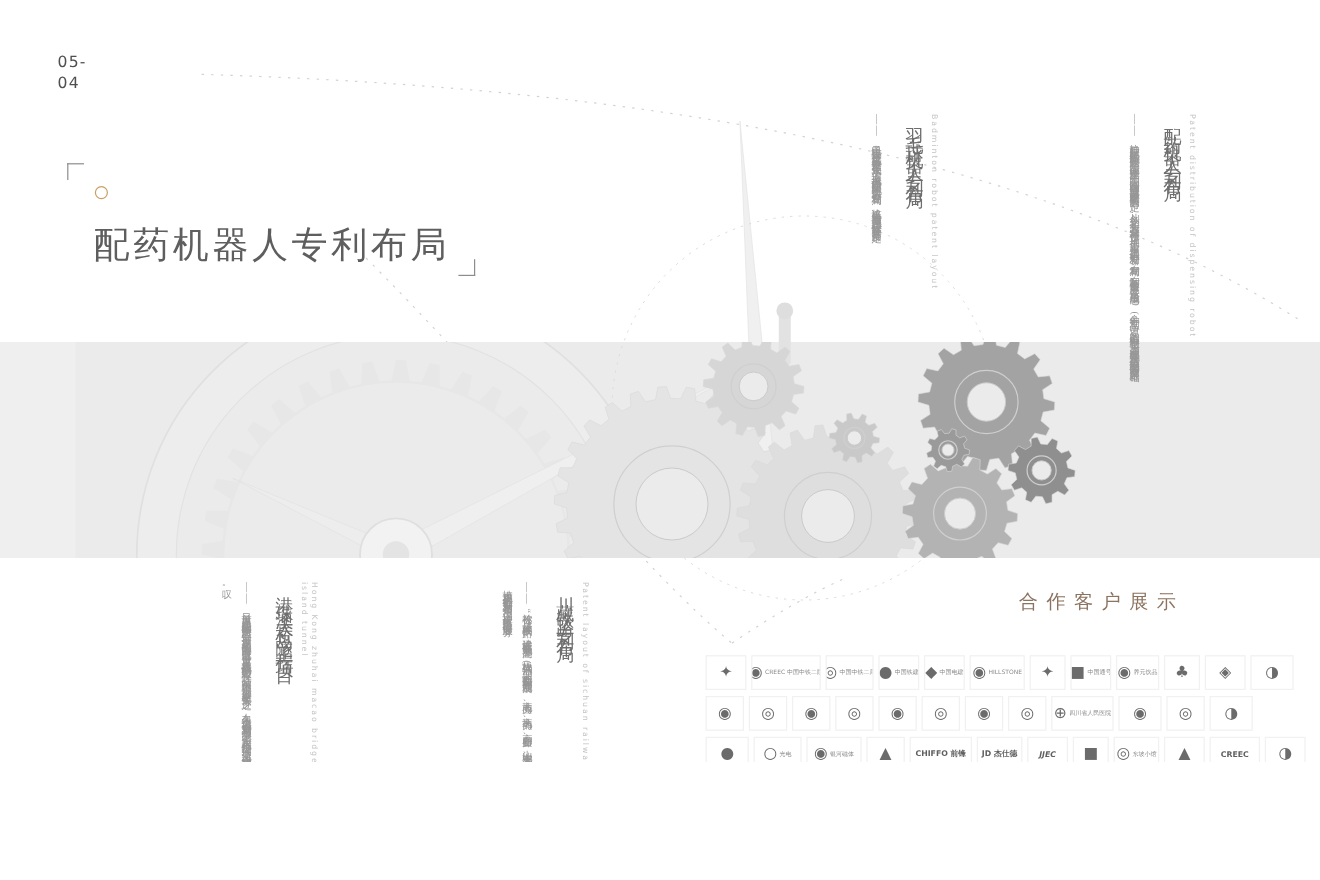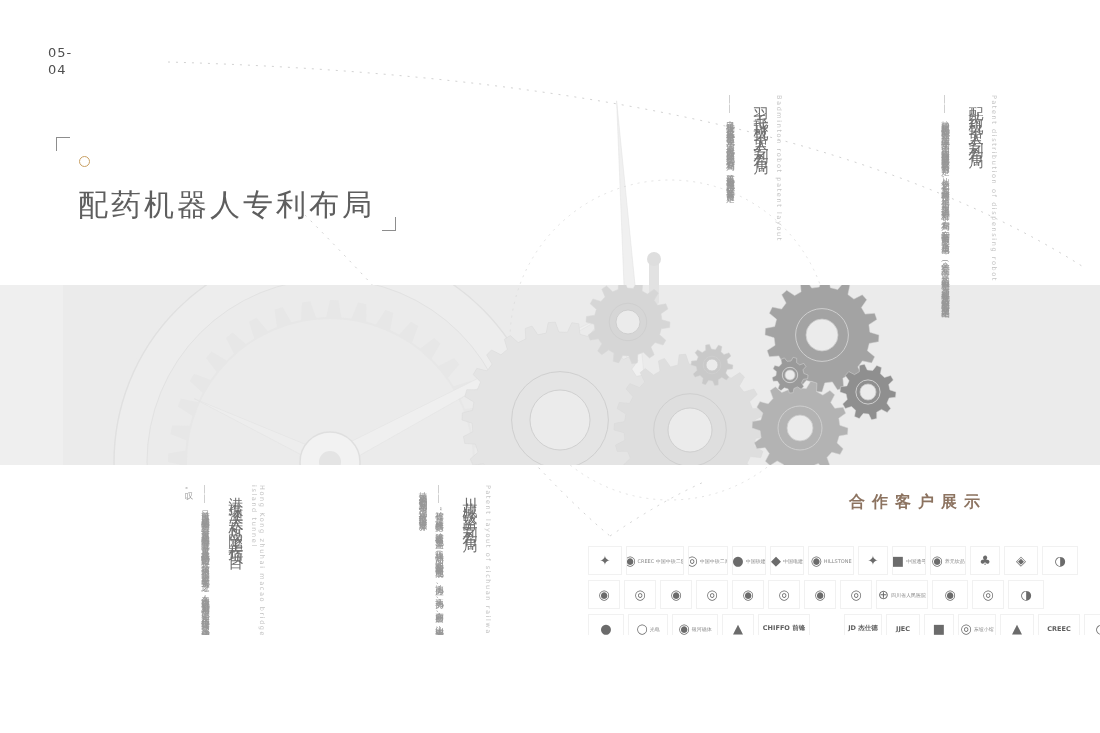--- a/index.html
+++ b/index.html
@@ -24,21 +24,21 @@
   .vart h3{margin:0 0 0 12px;font-weight:400;font-size:15px;letter-spacing:6px;color:#6e6e6e;line-height:19px;}
   .vart .vbody{margin:0 0 0 9px;font-size:8.5px;letter-spacing:1px;line-height:16.5px;color:#979797;}
   .a-top{top:95px;height:220px;}
   .a-bot{top:485px;height:183px;}
   .a-badminton{right:317px;}
   .a-dispensing{right:102px;}
   .a-bridge{right:834px;}
   .a-railway{right:608px;}
 
   .clients{position:absolute;right:87px;top:492px;z-index:2;text-align:right;}
-  .clients h2{margin:0 26px 0 0;font-weight:700;font-size:16px;letter-spacing:7px;color:#8c7360;}
+  .clients h2{margin:0 26px 0 0;font-weight:400;font-size:16px;letter-spacing:7px;color:#8c7360;}
   .clients .sub{margin-top:7px;font-size:9px;letter-spacing:1.6px;color:#9b8473;}
 
   .logos{position:absolute;left:588px;top:546px;width:498px;z-index:2;display:flex;flex-direction:column;gap:5px;}
   .lrow{display:flex;gap:4px;}
   .tile{height:29px;background:#fff;border:1px solid #f1f1f1;box-sizing:border-box;
         display:flex;align-items:center;justify-content:center;gap:2px;overflow:hidden;flex:0 0 auto;}
   .tg{font-family:"DejaVu Sans",sans-serif;font-size:13px;line-height:1;color:#6b6b6b;}
   .tl{font-family:"DejaVu Sans",sans-serif;font-size:5px;color:#8a8a8a;white-space:nowrap;}
   .tl.big{font-size:6.5px;font-weight:bold;color:#5f5f5f;}
 
@@ -248,24 +248,24 @@
         <div class="tile" style="width: 46px;">
           <span class="tg">◉</span>
           <span class="tl">银河磁体</span>
         </div>
         <div class="tile" style="width: 32px;">
           <span class="tg">▲</span>
         </div>
         <div class="tile" style="width: 52px;">
           <span class="tl big">CHIFFO 前锋</span>
         </div>
-        <div class="tile" style="width: 38px; margin-left: 30px;">
+        <div class="tile" style="width: 38px;">
           <span class="tl big">JD 杰仕德</span>
         </div>
-        <div class="tile" style="width: 34px;">
+        <div class="tile" style="width: 34px; font-style: italic;">
           <span class="tl big">JJEC</span>
         </div>
         <div class="tile" style="width: 30px;">
           <span class="tg">■</span>
         </div>
         <div class="tile" style="width: 38px;">
           <span class="tg">◎</span>
           <span class="tl">东坡小馆</span>
         </div>
         <div class="tile" style="width: 34px;">

